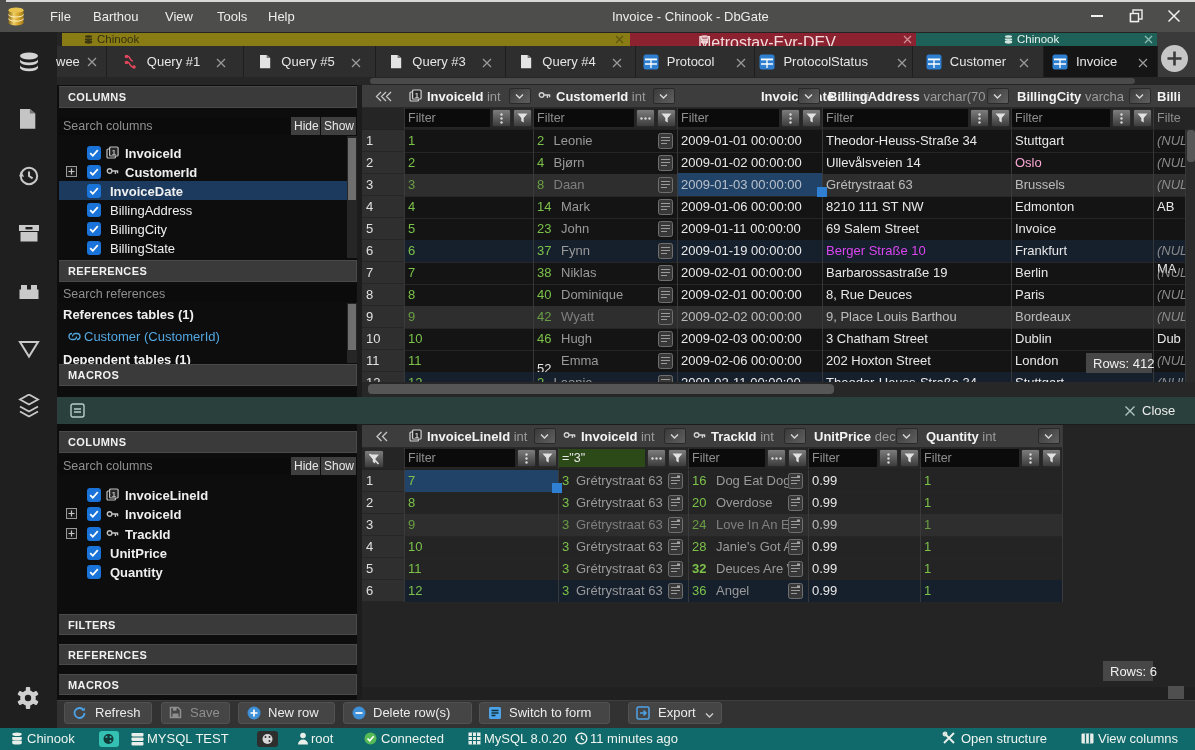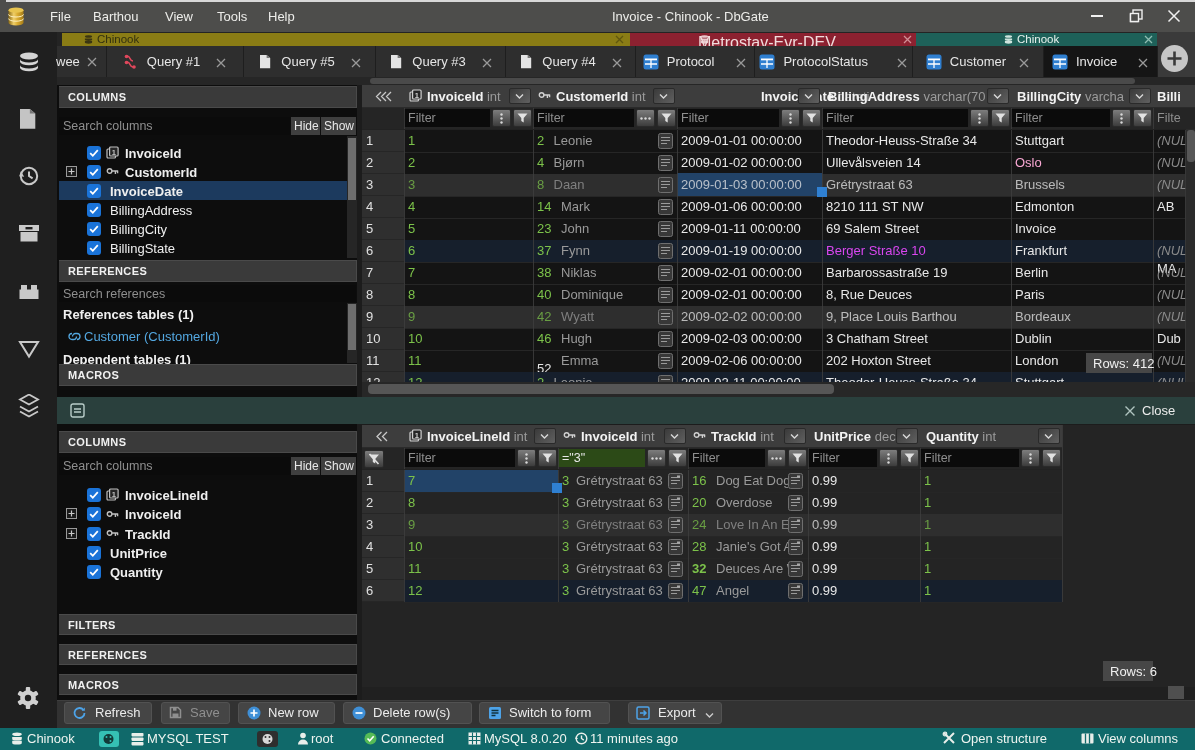--- a/index.html
+++ b/index.html
@@ -847,21 +847,21 @@
 <div style="position:absolute;left:362px;top:580px;width:42px;height:22px;background:#2f2f2f;border-bottom:1px solid #262626;"></div>
 <div style="position:absolute;left:366px;top:583px;white-space:nowrap;color:#e0e0e0;">6</div>
 <div style="position:absolute;left:408px;top:583px;white-space:nowrap;color:#7cc24a;">12</div>
 <div style="position:absolute;left:562px;top:583px;white-space:nowrap;color:#7cc24a;">3</div>
 <div style="position:absolute;left:576px;top:583px;white-space:nowrap;color:#9a9a9a;">Grétrystraat 63</div>
 <svg style="position:absolute;left:668px;top:582.5px;" width="15" height="16" viewBox="0 0 15 16">
       <rect x="0.5" y="0.5" width="14" height="15" rx="2" fill="#383838" stroke="#6f6f6f"></rect>
       <path d="M3 4.5h9M3 7.5h9M3 10.5h6" stroke="#9a9a9a" stroke-width="1.2"></path>
       <rect x="9" y="2.5" width="3" height="2" fill="#a8a8a8"></rect>
     </svg>
-<div style="position:absolute;left:692px;top:583px;white-space:nowrap;color:#7cc24a;">47</div>
+<div style="position:absolute;left:692px;top:583px;white-space:nowrap;color:#7cc24a;">36</div>
 <div style="position:absolute;left:716.0px;top:583px;width:72.0px;overflow:hidden;white-space:nowrap;color:#9a9a9a;">Angel</div>
 <svg style="position:absolute;left:788px;top:582.5px;" width="15" height="16" viewBox="0 0 15 16">
       <rect x="0.5" y="0.5" width="14" height="15" rx="2" fill="#383838" stroke="#6f6f6f"></rect>
       <path d="M3 4.5h9M3 7.5h9M3 10.5h6" stroke="#9a9a9a" stroke-width="1.2"></path>
       <rect x="9" y="2.5" width="3" height="2" fill="#a8a8a8"></rect>
     </svg>
 <div style="position:absolute;left:812px;top:583px;white-space:nowrap;color:#e8e8e8;">0.99</div>
 <div style="position:absolute;left:924px;top:583px;white-space:nowrap;color:#7cc24a;">1</div>
 <div style="position:absolute;left:404px;top:601.5px;width:658px;height:1px;background:#262626;"></div>
 <div style="position:absolute;left:404px;top:425px;width:1px;height:177px;background:#3d3d3d;opacity:0.85;"></div>

